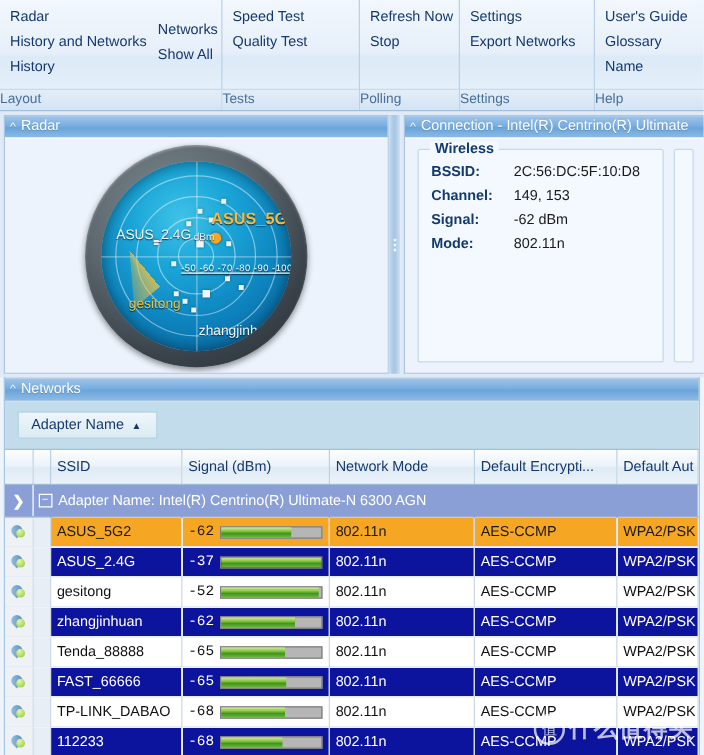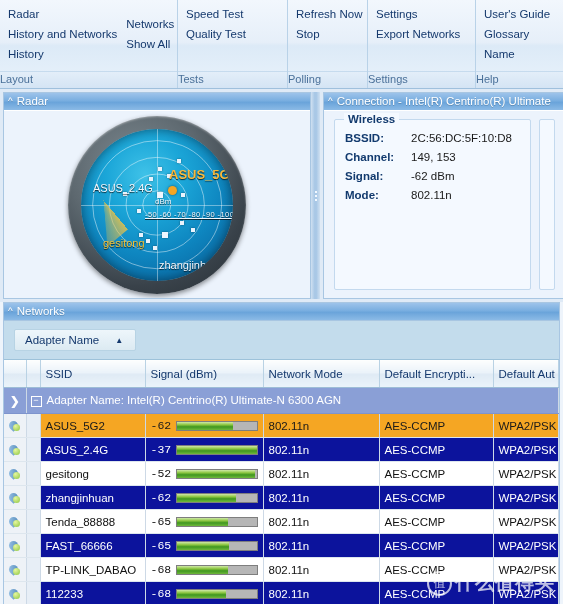--- a/index.html
+++ b/index.html
@@ -128,21 +128,21 @@
   .fieldset.stub{flex:0 0 10px;padding:12px 2px;overflow:hidden;}
 
   
   .netpanel{margin:0 3px 0 3px;border:1px solid #a8c6e2;border-bottom:none;
             display:flex;flex-direction:column;height:290px;box-sizing:border-box;background:#fff;}
   .groupbar{
     background:#c3dcec;border-bottom:1px solid #9dc2da;
     padding:8px 8px 8px 10px;
   }
   .groupchip{
-    display:inline-flex;align-items:center;gap:16px;
+    display:inline-flex;align-items:center;gap:6px;
     background:linear-gradient(to bottom,#eef6fb,#dceaf2);
     border:1px solid #b7d3e4;border-radius:2px;
     padding:4px 12px 4px 10px;font-size:11.5px;color:#15396d;cursor:pointer;
   }
   .sortasc{font-size:8px;}
 
   table{border-collapse:collapse;width:100%;table-layout:fixed;font-size:11.5px;}
   thead th{
     background:linear-gradient(to bottom,#fdfefe 0%,#eaf2f9 48%,#dfeaf4 52%,#eaf3fa 100%);
     border-right:1px solid #b9d2e4;border-bottom:1px solid #9dbdd6;
@@ -287,21 +287,21 @@
                 <div class="ap" style="left: 76px; top: 63px;"></div>
                 <div class="ap sm" style="left: 42px; top: 63px;"></div>
                 <div class="ap sm" style="left: 56px; top: 80px;"></div>
                 <div class="ap sm" style="left: 99px; top: 92px;"></div>
                 <div class="ap sm" style="left: 110px; top: 99px;"></div>
                 <div class="ap" style="left: 81px; top: 103px;"></div>
                 <div class="ap sm" style="left: 65px; top: 110px;"></div>
                 <div class="ap sm" style="left: 72px; top: 117px;"></div>
                 <div class="ap sm" style="left: 58px; top: 104px;"></div>
               </div>
-            <div class="dbm" style="left:74px;top:68px;">dBm</div>
+            <div class="dbm" style="left:74px;top:56px;">dBm</div>
             <div class="scale" style="left:64px;top:81px;text-decoration:underline;">-50 -60 -70 -80 -90 -100</div>
             <div id="radar-labels">
                 <div class="rlabel cur" style="left: 88px; top: 38px;">ASUS_5G2</div>
                 <div class="rlabel " style="left: 12px; top: 53px;">ASUS_2.4G</div>
                 <div class="rlabel dim" style="left: 22px; top: 108px;">gesitong</div>
                 <div class="rlabel " style="left: 78px; top: 130px;">zhangjinh</div>
               </div>
           </div>
         </div>
       </div>

